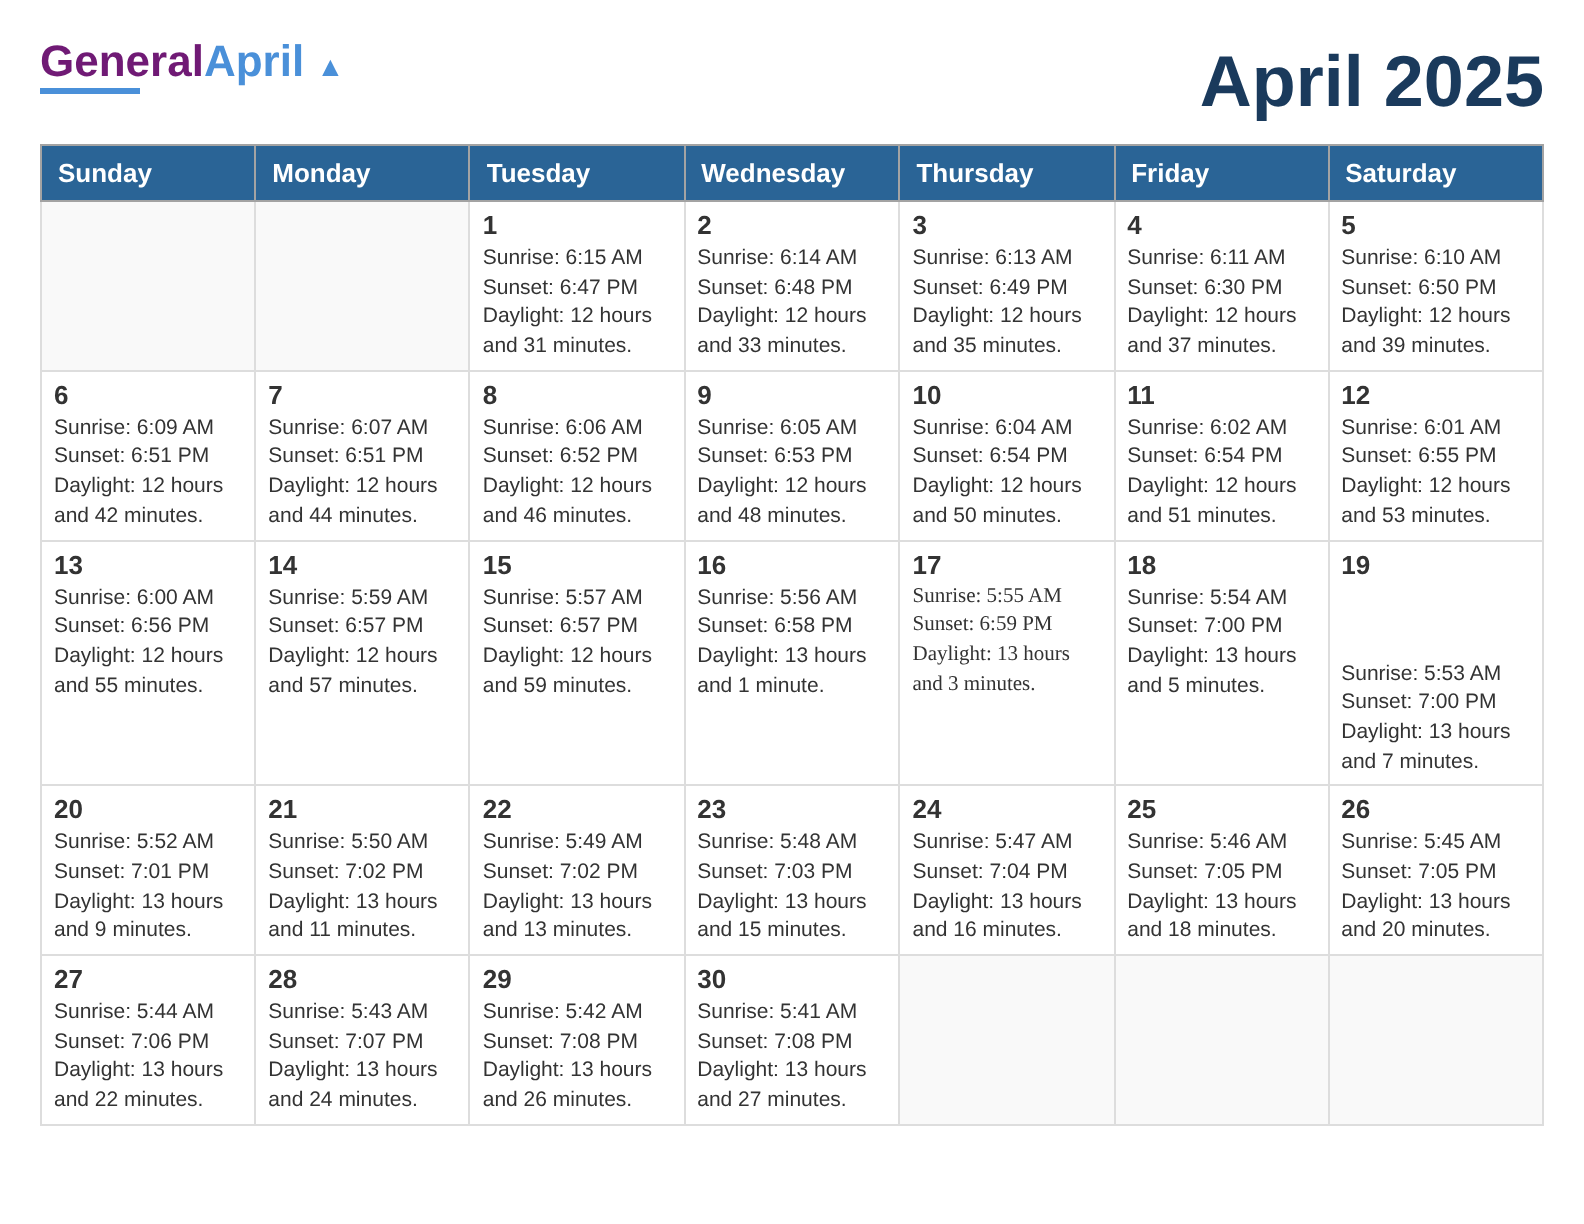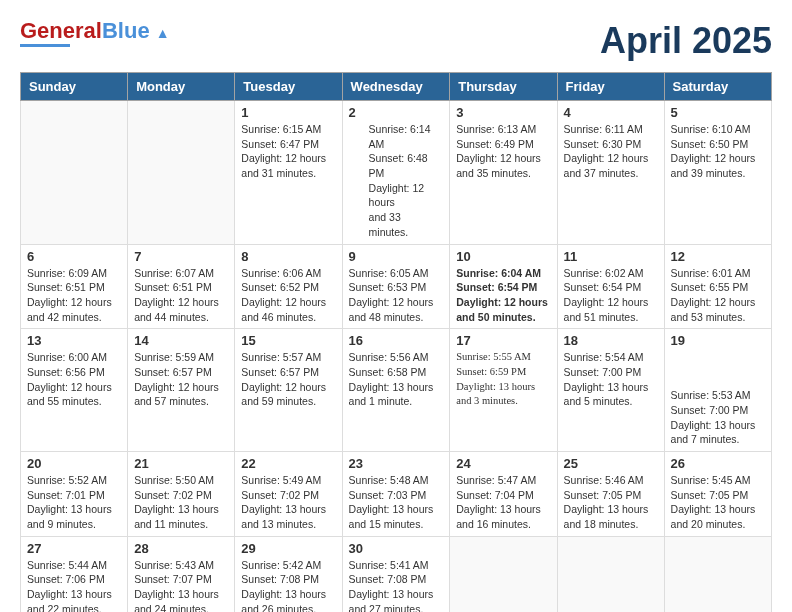--- a/index.html
+++ b/index.html
@@ -21,21 +21,21 @@
       flex-direction: column;
       align-items: flex-start;
     }
     .logo-text {
       font-size: 22px;
       font-weight: bold;
       color: #1a3a5c;
       line-height: 1;
     }
     .logo-text span {
-      color: #b91c1c;
+      color: #701a75;
     }
     .logo-underline {
       width: 50px;
       height: 3px;
       background: #4a90d9;
       margin-top: 2px;
     }
     .title-area {
       text-align: right;
     }
@@ -87,21 +87,21 @@
     .empty-cell {
       background: #f9f9f9;
     }
   </style>
 </head>
 <body>
 
 <div class="header-area">
   <div class="logo">
     <div class="logo-text">
-      <span>General</span><span style="color:#4a90d9">Blue</span>
+      <span>General</span><span style="color:#4a90d9">April</span>
       <span style="color:#4a90d9; font-size:14px;">▲</span>
     </div>
     <div class="logo-underline"></div>
   </div>
   <div class="title-area">
     <div class="month-title">April 2025</div>
   </div>
 </div>
 
 <table class="calendar">
@@ -122,21 +122,21 @@
         <td class="empty-cell"></td>
         <td>
           <span class="day-num">1</span>
           <div class="cell-text" style="white-space: pre-line;">Sunrise: 6:15 AM
 Sunset: 6:47 PM
 Daylight: 12 hours
 and 31 minutes.</div>
         </td>
         <td>
           <span class="day-num">2</span>
-          <div class="cell-text" style="white-space: pre-line; margin-left: 20px;">Sunrise: 6:14 AM
+          <div class="cell-text" style="white-space: pre-line;">Sunrise: 6:14 AM
 Sunset: 6:48 PM
 Daylight: 12 hours
 and 33 minutes.</div>
         </td>
         <td>
           <span class="day-num">3</span>
           <div class="cell-text" style="white-space: pre-line;">Sunrise: 6:13 AM
 Sunset: 6:49 PM
 Daylight: 12 hours
 and 35 minutes.</div>
@@ -180,21 +180,21 @@
         </td>
         <td>
           <span class="day-num">9</span>
           <div class="cell-text" style="white-space: pre-line;">Sunrise: 6:05 AM
 Sunset: 6:53 PM
 Daylight: 12 hours
 and 48 minutes.</div>
         </td>
         <td>
           <span class="day-num">10</span>
-          <div class="cell-text" style="white-space: pre-line; font-weight: bold;">Sunrise: 6:04 AM
+          <div class="cell-text" style="white-space: pre-line;">Sunrise: 6:04 AM
 Sunset: 6:54 PM
 Daylight: 12 hours
 and 50 minutes.</div>
         </td>
         <td>
           <span class="day-num">11</span>
           <div class="cell-text" style="white-space: pre-line;">Sunrise: 6:02 AM
 Sunset: 6:54 PM
 Daylight: 12 hours
 and 51 minutes.</div>

